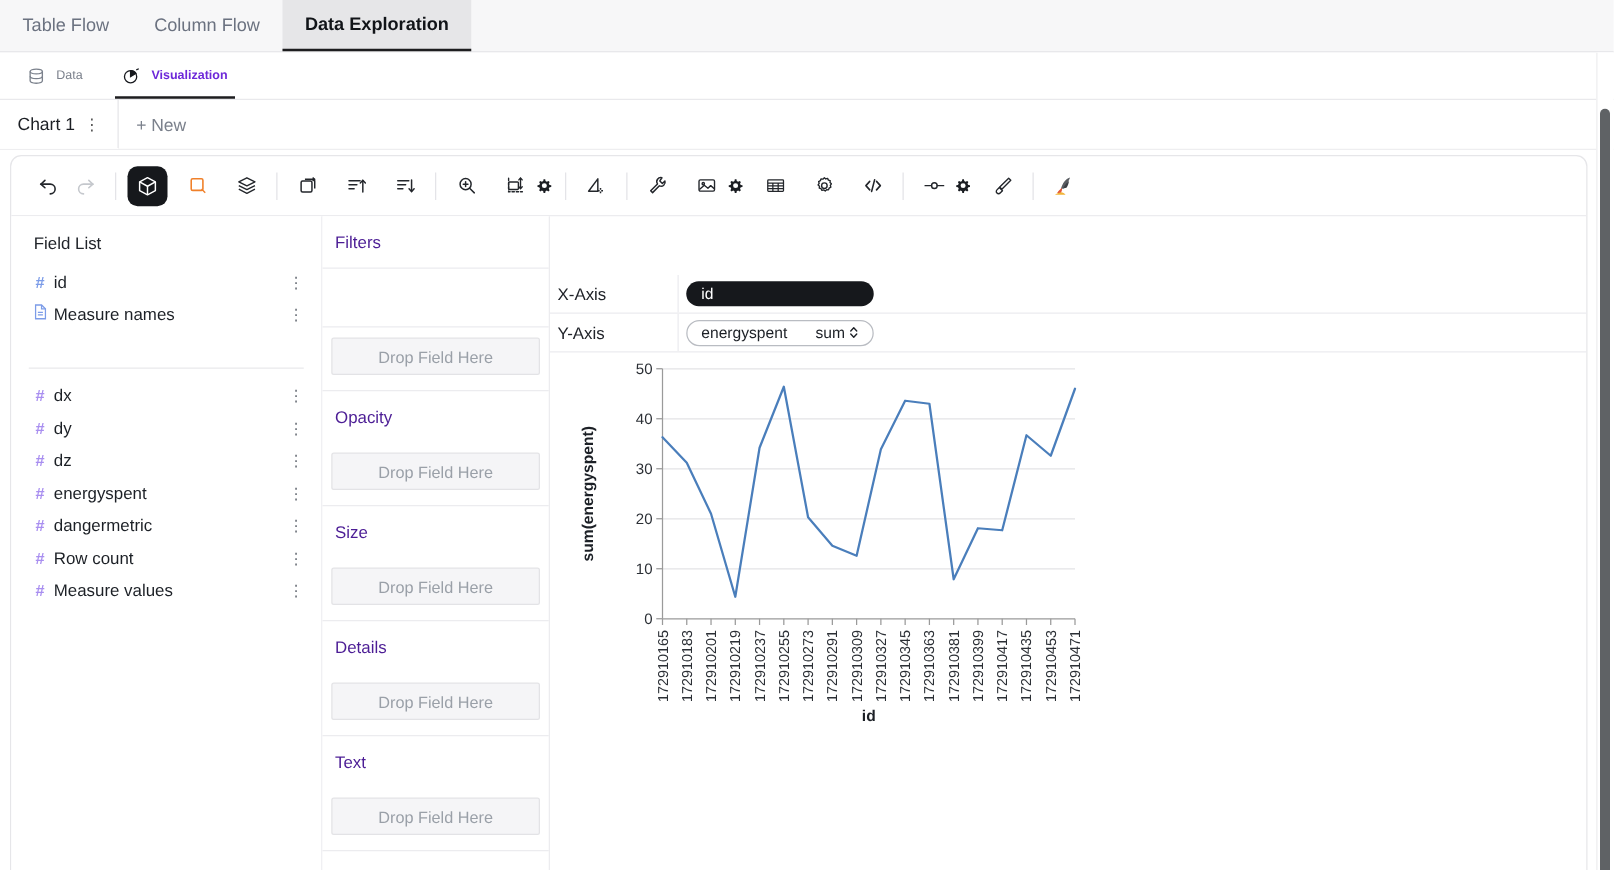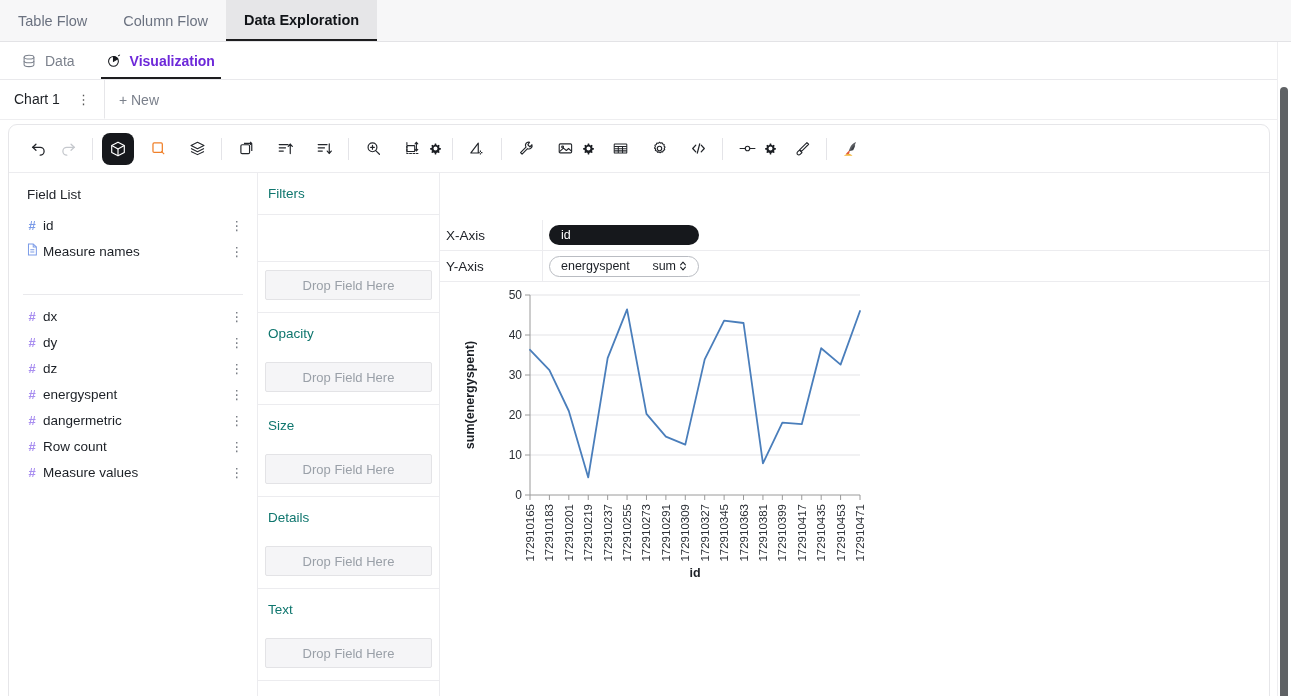--- a/index.html
+++ b/index.html
@@ -37,39 +37,39 @@
   
   .sub-tabs {
     position: absolute; left: 0; top: 42px; width: 1291px; height: 38px;
     background: #ffffff;
     border-bottom: 1px solid #e9e9ec;
     display: flex; align-items: stretch; padding-left: 6px;
   }
   .sub-tab {
     display: flex; align-items: center; gap: 9px;
     padding: 0 16px;
-    font-size: 14px; color: #7b818c; cursor: pointer;
+    font-size: 10px; color: #7b818c; cursor: pointer;
     position: relative;
   }
   .sub-tab.active { color: #6d28d9; font-weight: bold; }
   .sub-tab.active::after {
     content: ""; position: absolute; left: 10px; right: 10px; bottom: 0;
     height: 2px; background: #1d1d1f;
   }
   .sub-tab svg { display: block; }
 
   
   .chart-tabs {
     position: absolute; left: 0; top: 80px; width: 1291px; height: 40px;
     background: #ffffff;
     display: flex; align-items: stretch;
     border-bottom: 1px solid #eeeef0;
   }
   .chart-tab {
-    display: flex; align-items: center; gap: 17px;
+    display: flex; align-items: center; gap: 7px;
     padding: 0 14px;
     font-size: 14px; color: #1c1f24;
     border-right: 1px solid #e6e6e9;
     border-bottom: 1px solid #ffffff;
     cursor: pointer;
   }
   .chart-tab .kebab { color: #555; font-size: 13px; letter-spacing: 0; }
   .new-tab {
     display: flex; align-items: center; padding: 0 14px;
     font-size: 14px; color: #7b818c; cursor: pointer; text-align: center;
@@ -147,21 +147,21 @@
     margin-left: auto; color: #6d727a; font-size: 12.5px;
     letter-spacing: 0px; cursor: pointer;
   }
   .field-gap { height: 30px; }
   .field-divider { height: 1px; background: #e9e9ec; margin: 0 14px 8px 14px; }
   .doc-ico { display:inline-block; }
 
   
   .shelf-block { border-bottom: 1px solid #ececef; }
   .shelf-head {
-    font-size: 13.5px; color: #0f766e;
+    font-size: 13.5px; color: #4c1d95;
     padding: 13px 0 13px 10px;
     border-bottom: 1px solid #ececef;
   }
   .shelf-head.noborder { border-bottom: none; }
   .shelf-body { padding: 8px 7px 12px 7px; }
   .dropzone {
     height: 30px;
     border: 1px solid #e3e3e6;
     background: #f5f5f7;
     border-radius: 2px;

